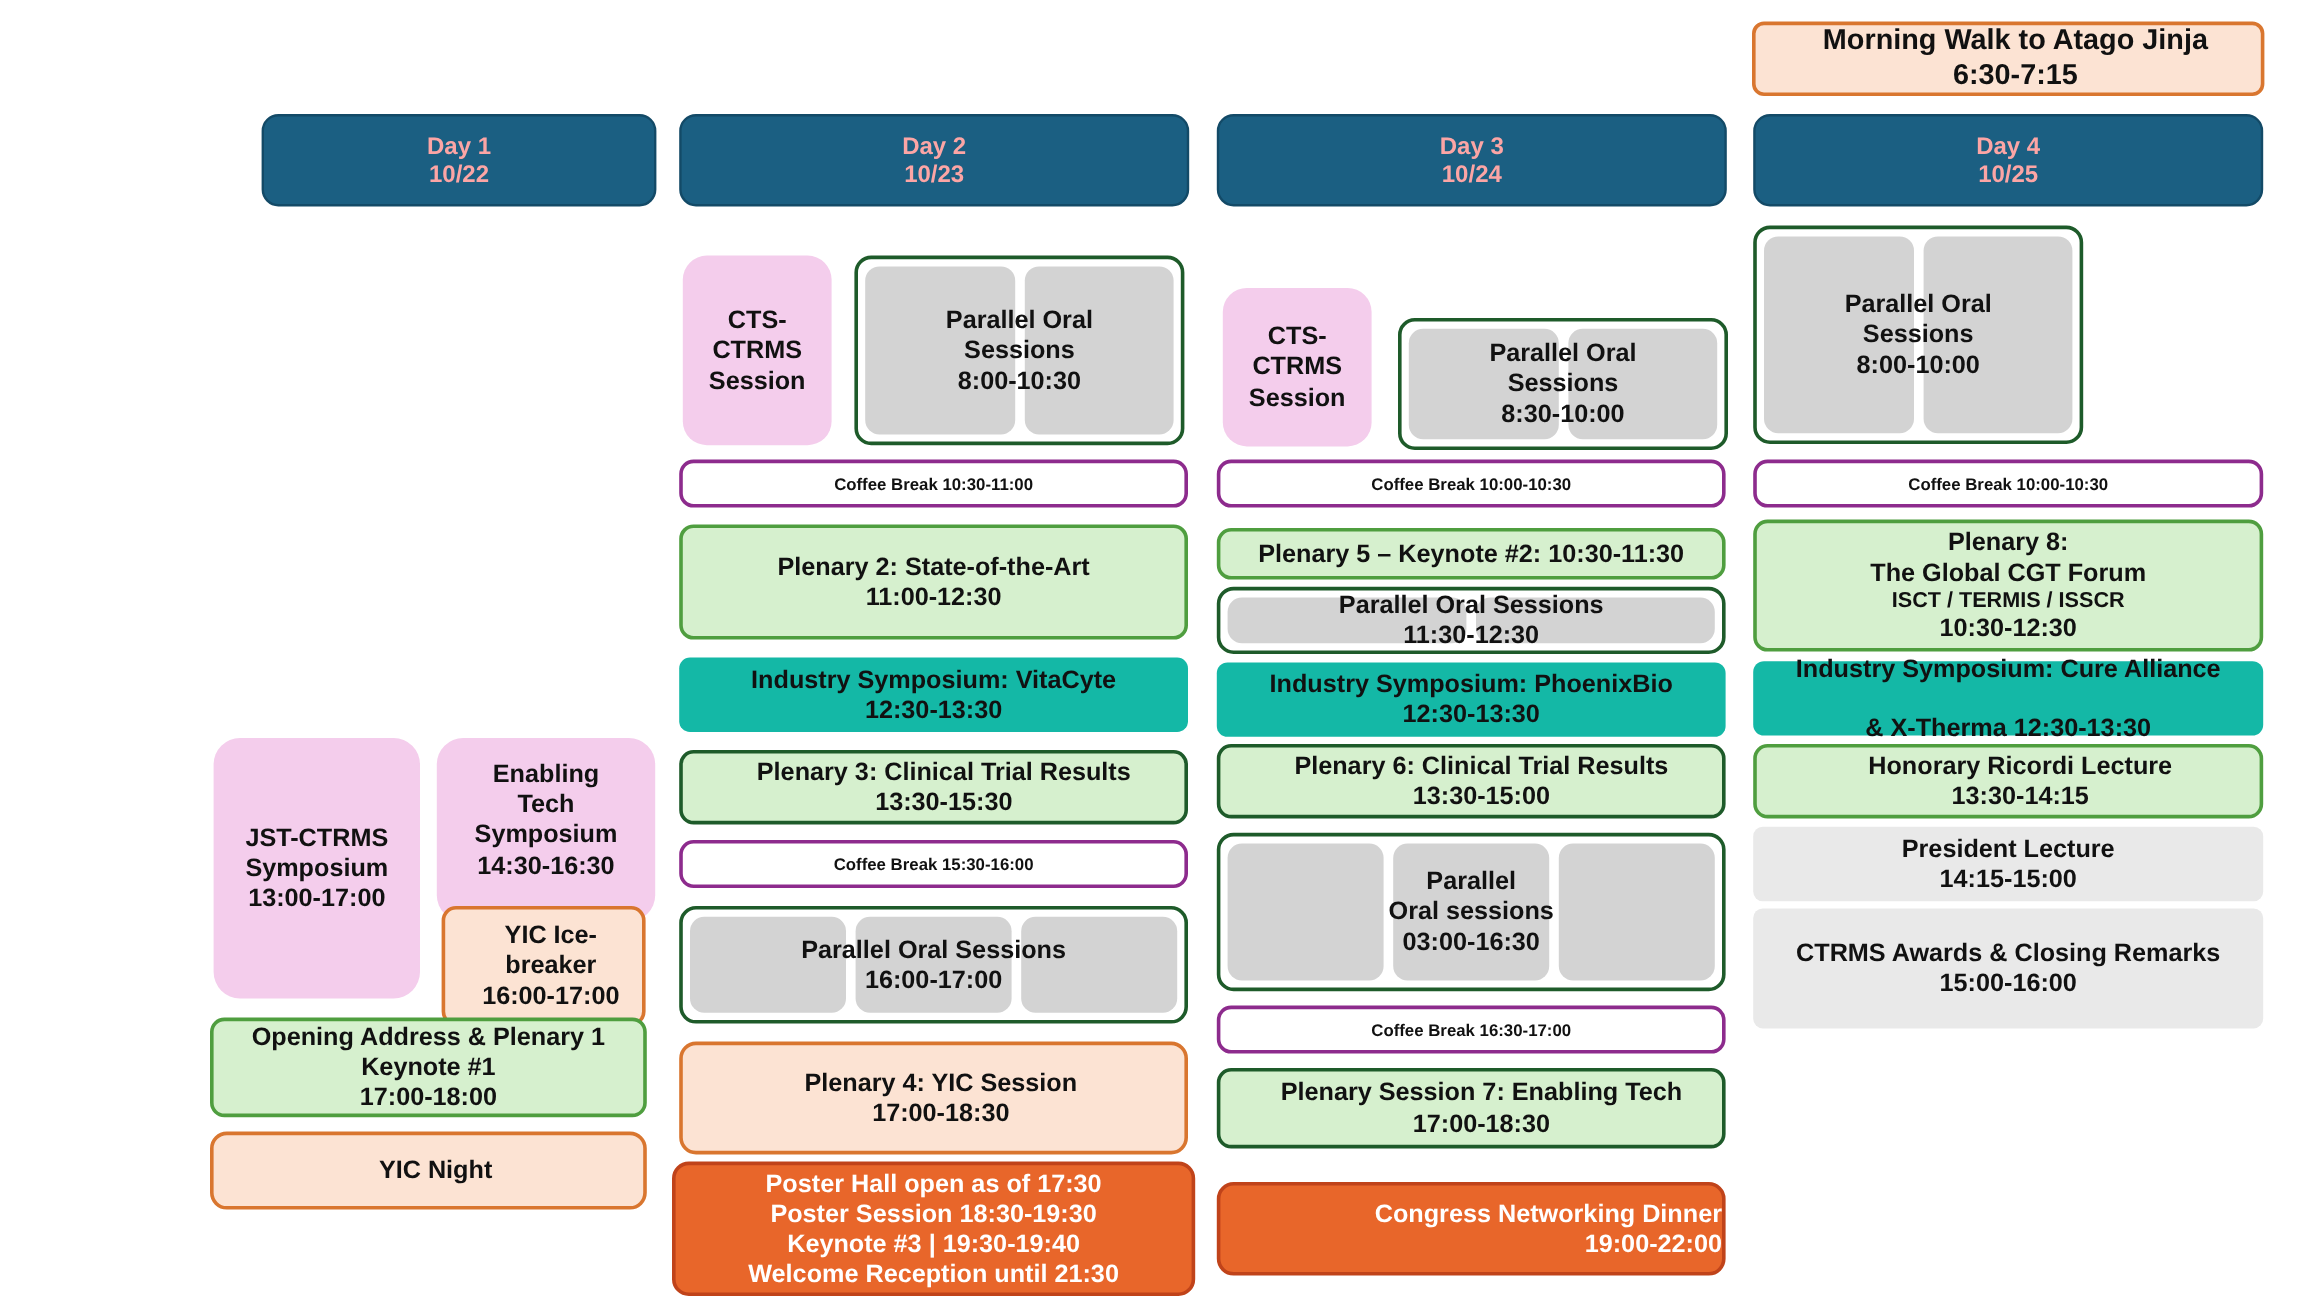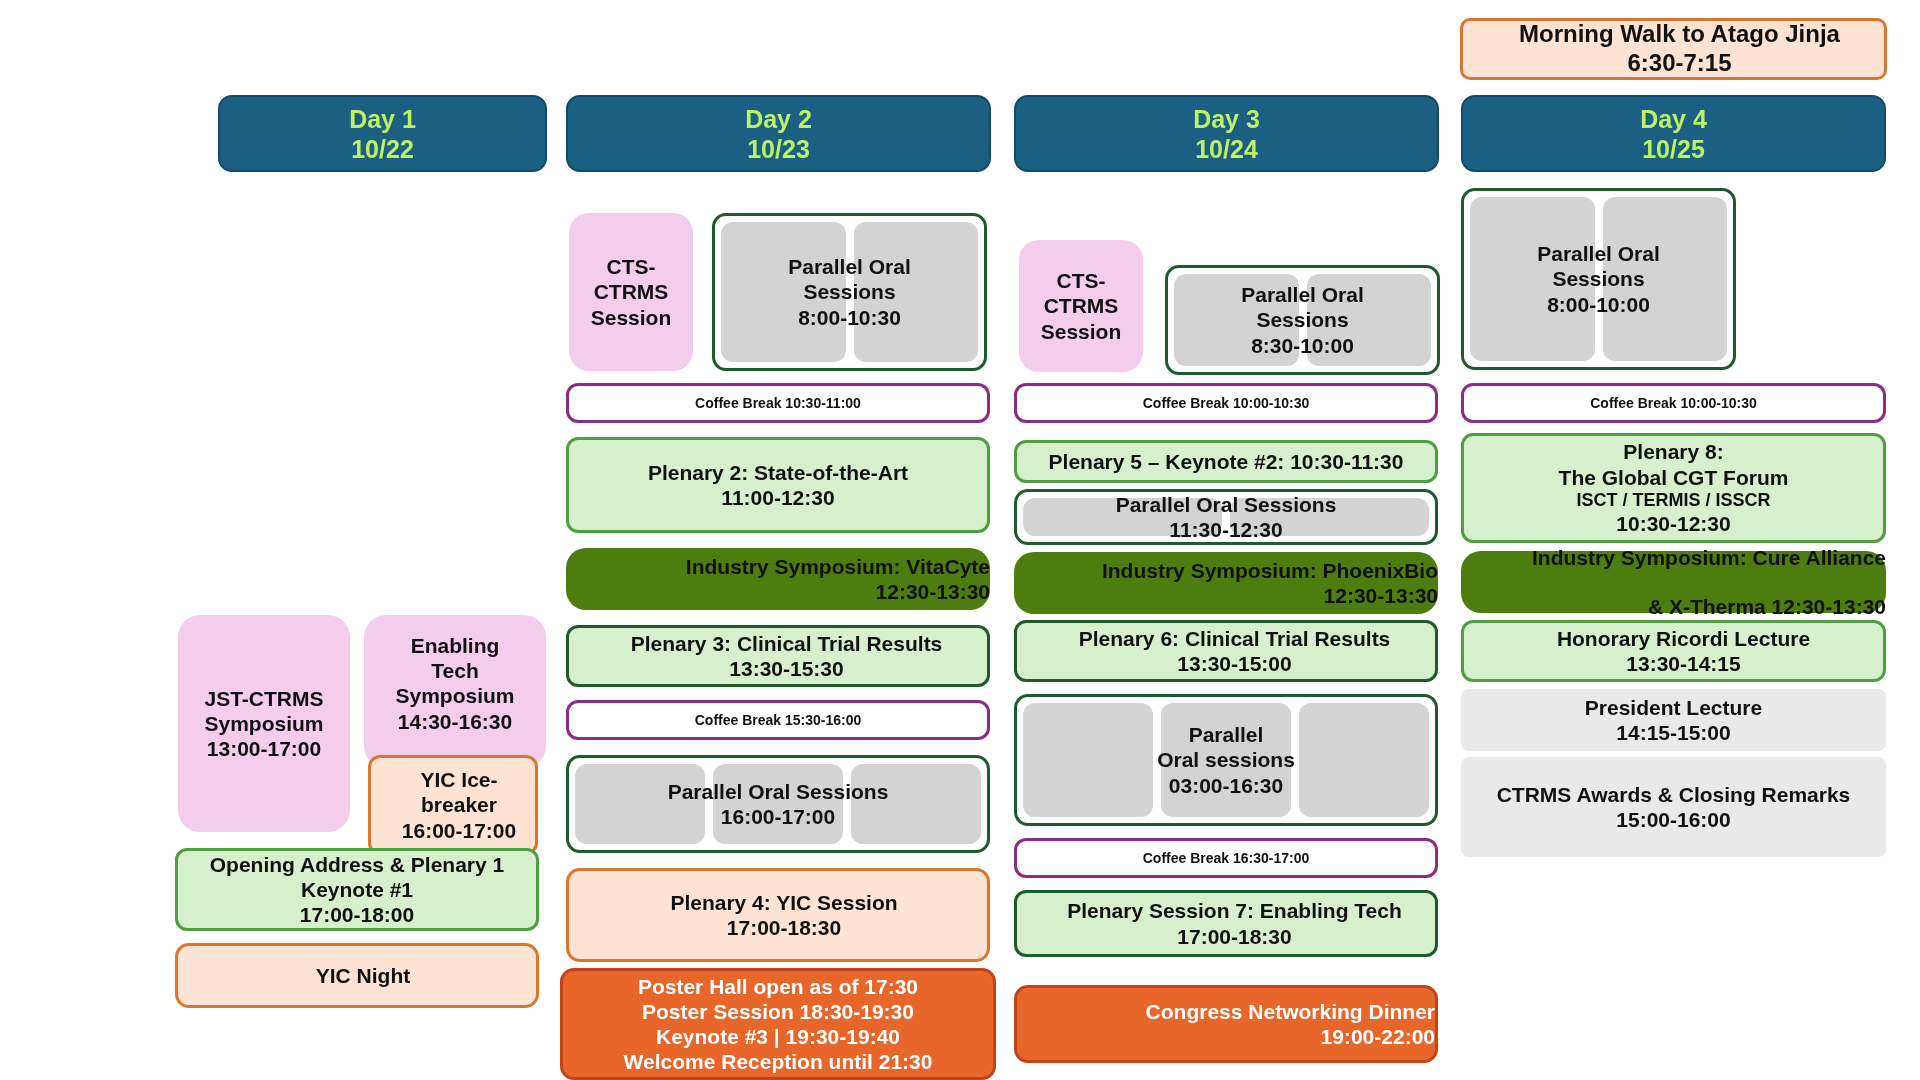--- a/index.html
+++ b/index.html
@@ -32,39 +32,38 @@
     font-weight: bold;
     color: #111111;
     line-height: 1.2;
     border-radius: 12px;
   }
   .box .ln { display: block; white-space: nowrap; }
 
   
   .day-header {
     background: #1b5f82;
-    color: #bef264;
+    color: #fca5a5;
     border: 2px solid #134a67;
     border-radius: 14px;
-    font-size: 25px;
+    font-size: 20px;
   }
 
   
   .pink {            
     background: #f4cdec;
     border: none;
     border-radius: 16px;
     font-size: 21px;
   }
   .pink-flat {
-    background: #4d7c0f;
+    background: #14b8a6;
     border: none;
-    border-radius: 20px;
-    font-size: 21px;
-    align-items: flex-end;
+    border-radius: 9px;
+    font-size: 21px;
   }
   .green {           
     background: #d6f0ce;
     border: 3px solid #4f9e3f;
     border-radius: 12px;
     font-size: 21px;
   }
   .green-dark {      
     background: #d6f0ce;
     border: 3px solid #1e5b2a;

